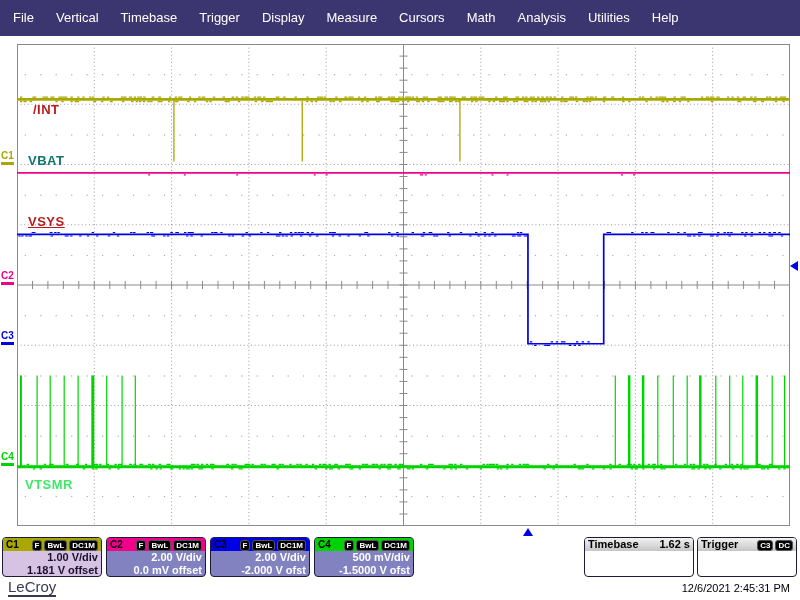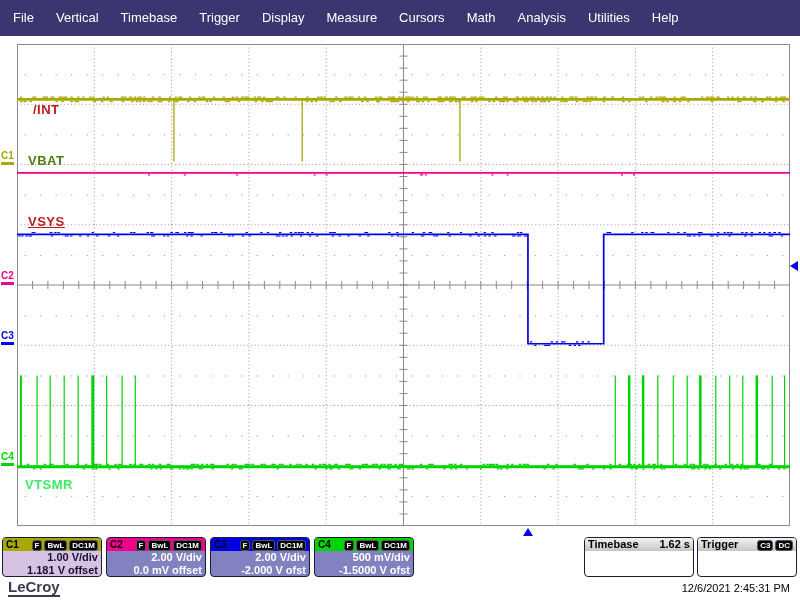--- a/index.html
+++ b/index.html
@@ -40,21 +40,21 @@
         border-radius:3px;padding:0 2px;margin-left:2px;line-height:9px;border:1px solid #555;}
   .box .row{font-size:11px;line-height:13px;padding:0 3px;color:#fff;}
   .box .row.r{text-align:right;}
   .box .row.split{display:flex;justify-content:space-between;}
   .chan-id-txt{color:#000;font-size:10px;font-weight:bold;}
   .head-gray{background:linear-gradient(#f2f2f2,#c6c6c6);color:#000;}
   .head-gray .ttl{font-size:11px;font-weight:bold;}
   .head-gray .val{font-size:11px;font-weight:bold;}
 
   
-  .logo{position:absolute;left:8px;top:579px;font-size:15px;font-weight:bold;color:#3a3a52;
+  .logo{position:absolute;left:8px;top:579px;font-size:15px;font-weight:normal;color:#3a3a52;
         border-bottom:2px solid #3a3a52;line-height:16px;letter-spacing:0px;}
   .datetime{position:absolute;right:10px;top:582px;font-size:11px;color:#000;}
 </style>
 </head>
 <body>
 
 <div class="screen">
 
   <div class="menubar" id="menubar">
       <div class="menu-item">File</div>
@@ -622,21 +622,21 @@
         </g>
       </svg>
   </div>
 
   <div id="overlays">
       <div class="trace-label" style="left: 33px; top: 74px; color: #b91c1c; margin-top: 28px;">/INT</div>
       <div class="chan-ind" style="top: 150.5px;">
         <span class="cid" style="color: rgb(168, 168, 0);">C1</span>
         <div class="dash" style="background: rgb(168, 168, 0);"></div>
       </div>
-      <div class="trace-label" style="left: 28px; top: 153px; color: #4d7c0f;">VBAT</div>
+      <div class="trace-label" style="left: 28px; top: 153px; color: #0f766e;">VBAT</div>
       <div class="chan-ind" style="top: 271px;">
         <span class="cid" style="color: rgb(242, 0, 140);">C2</span>
         <div class="dash" style="background: rgb(242, 0, 140);"></div>
       </div>
       <div class="trace-label" style="left: 28px; top: 214px; color: #b91c1c; text-decoration: underline;">VSYS</div>
       <div class="chan-ind" style="top: 331.25px;">
         <span class="cid" style="color: rgb(0, 0, 230);">C3</span>
         <div class="dash" style="background: rgb(0, 0, 230);"></div>
       </div>
       <div class="trace-label" style="left: 25px; top: 477px; color: rgb(64, 232, 104);">VTSMR</div>

